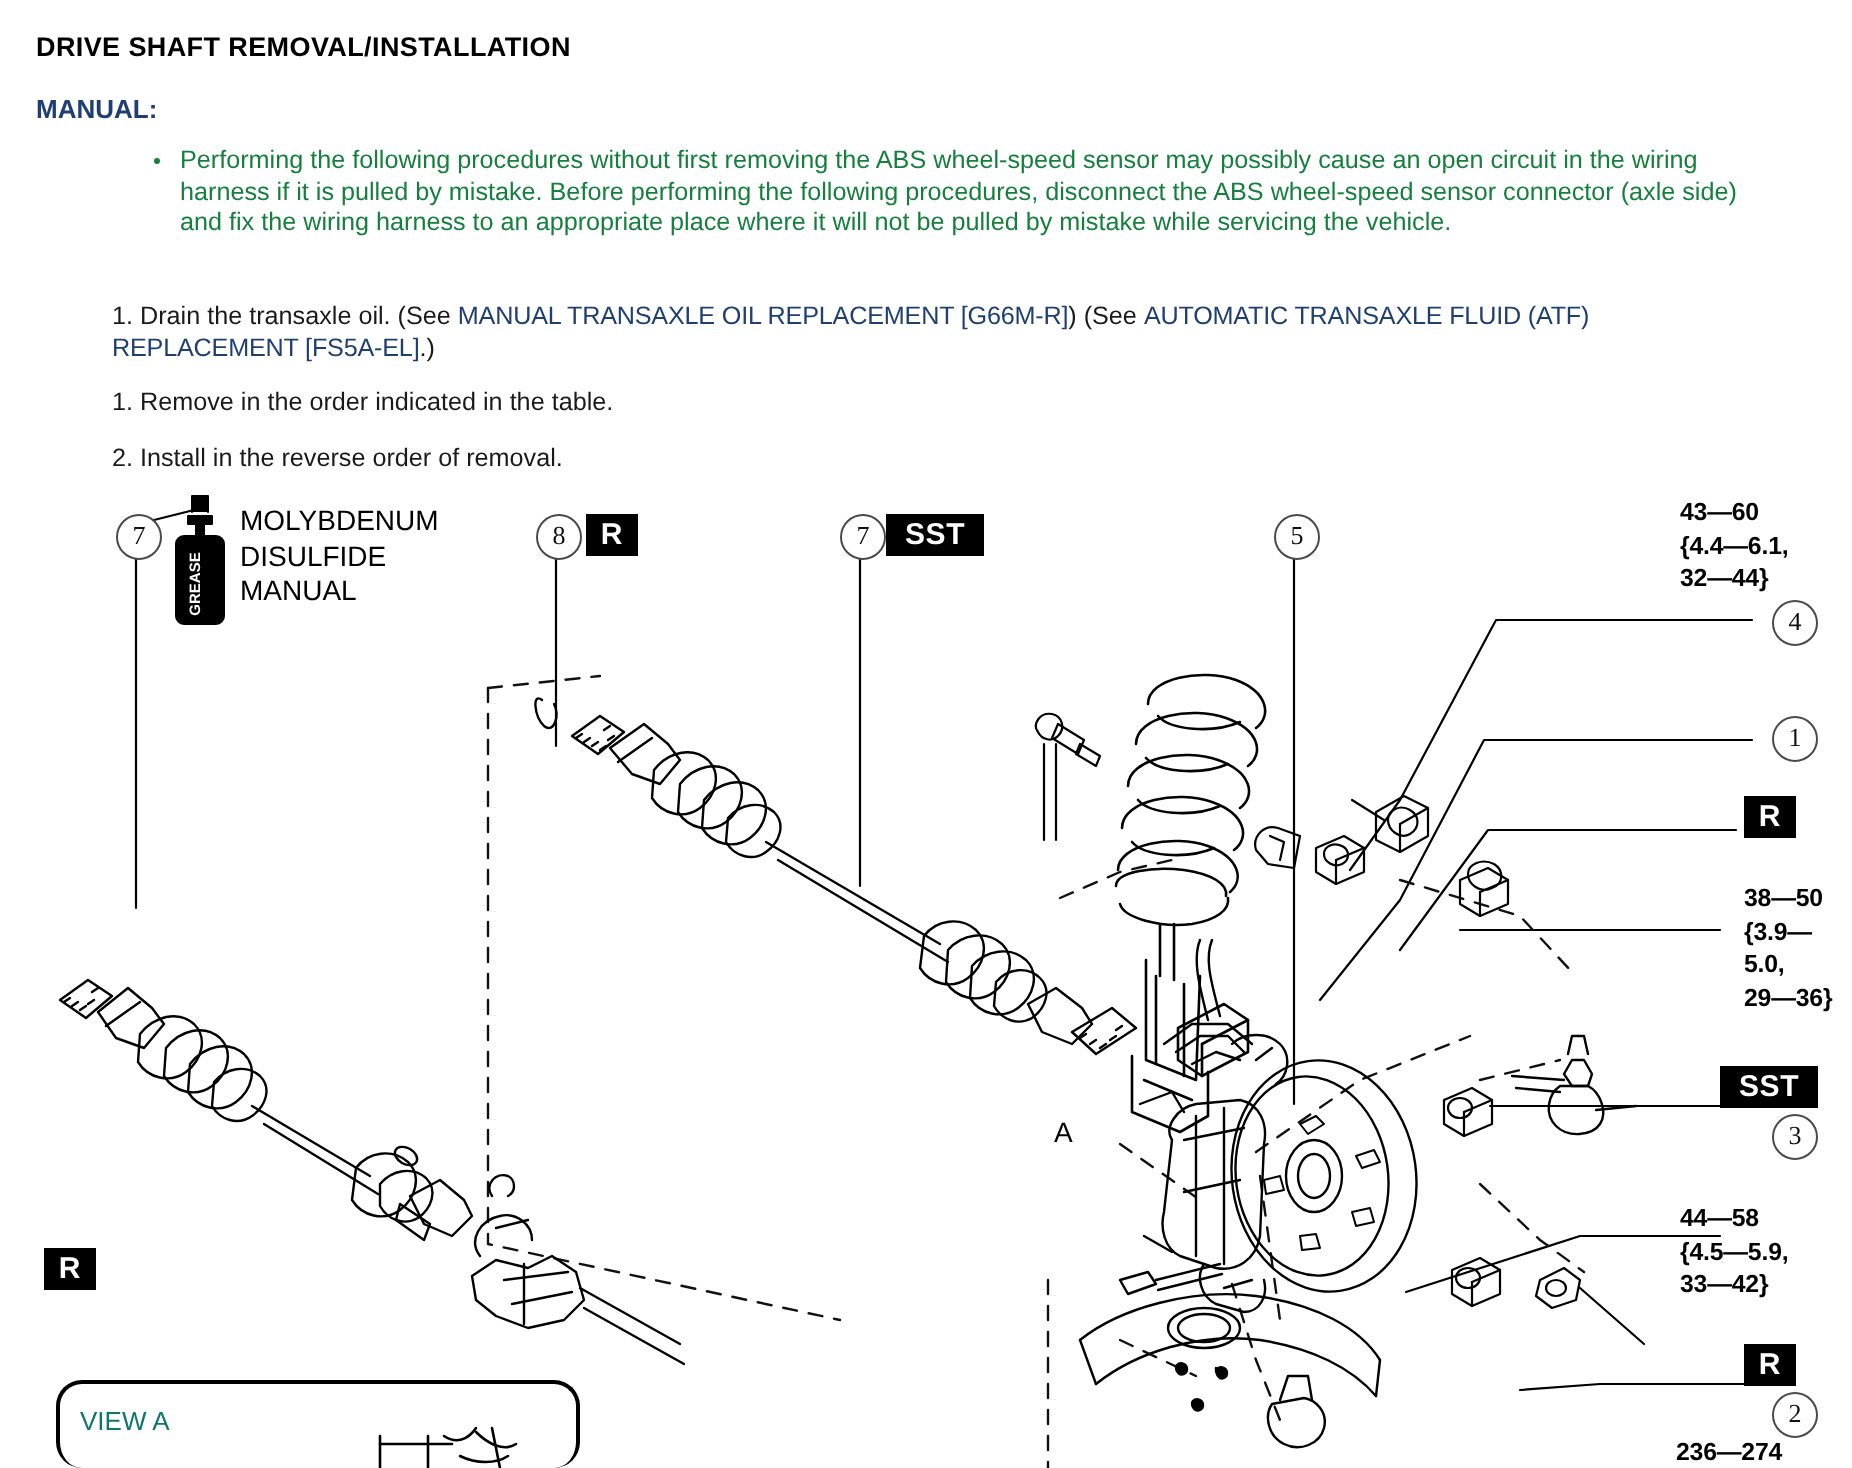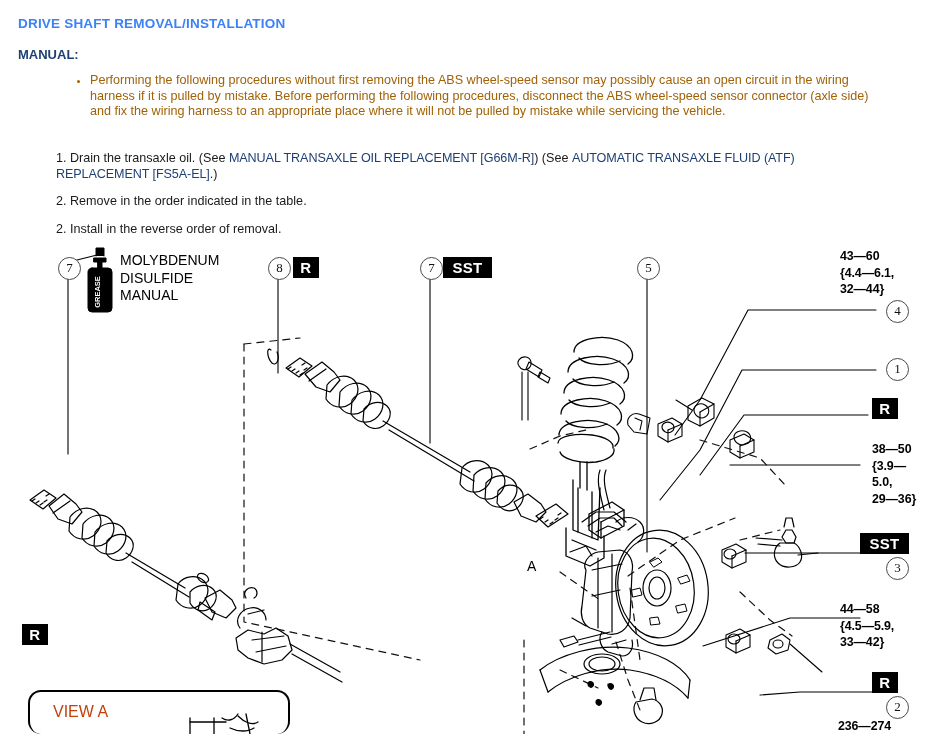--- a/index.html
+++ b/index.html
@@ -16,41 +16,41 @@
     color: #1a1a1a;
   }
 
   
   #doc-title {
     position: absolute;
     left: 18px;
     top: 16px;
     font-size: 13.5px;
     font-weight: bold;
-    color: #3b82f6;
+    color: #000000;
     letter-spacing: 0.2px;
   }
   #caution-label {
     position: absolute;
     left: 18px;
     top: 47px;
     font-size: 13px;
     font-weight: bold;
     color: #1f3f73;
   }
   #caution-list {
     position: absolute;
     left: 72px;
     top: 73px;
     width: 800px;
     margin: 0;
     padding: 0 0 0 18px;
     font-size: 12.6px;
     line-height: 15.6px;
-    color: #a16207;
+    color: #15803d;
   }
   #caution-list li { padding: 0; }
   #caution-list li::marker { font-size: 11px; }
 
   .step {
     position: absolute;
     left: 56px;
     font-size: 12.6px;
     line-height: 16px;
     width: 830px;
@@ -136,23 +136,22 @@
   .arrow-label {
     position: absolute;
     font-size: 14px;
     color: #000;
     font-family: "Liberation Sans", sans-serif;
   }
   #view-a-label {
     position: absolute;
     left: 40px;
     top: 703px;
-    font-size: 16px;
-    color: #c2410c;
-    margin-left: 13px;
+    font-size: 13px;
+    color: #0f766e;
   }
   #view-a-box {
     position: absolute;
     left: 28px;
     top: 690px;
     width: 262px;
     height: 44px;
     border: 2.6px solid #000;
     border-radius: 13px;
     border-bottom: none;
@@ -165,21 +164,21 @@
 <div id="doc-title">DRIVE SHAFT REMOVAL/INSTALLATION</div>
 
 <div id="caution-label">MANUAL:</div>
 
 <ul id="caution-list">
   <li>Performing the following procedures without first removing the ABS wheel-speed sensor may possibly cause an open circuit in the wiring harness if it is pulled by mistake. Before performing the following procedures, disconnect the ABS wheel-speed sensor connector (axle side) and fix the wiring harness to an appropriate place where it will not be pulled by mistake while servicing the vehicle.</li>
 </ul>
 
 <div class="step" id="step-1"><span>1. Drain the transaxle oil. (See </span><span class="xref">MANUAL TRANSAXLE OIL REPLACEMENT [G66M-R]</span><span>) (See </span><span class="xref">AUTOMATIC TRANSAXLE FLUID (ATF) REPLACEMENT [FS5A-EL]</span><span>.)</span></div>
 
-<div class="step" id="step-2">2. Remove in the order indicated in the table.</div>
+<div class="step" id="step-2">1. Remove in the order indicated in the table.</div>
 <div class="step" id="step-3">2. Install in the reverse order of removal.</div>
 
 <div id="diagram">
 <svg width="926" height="494" viewBox="0 0 926 494" xmlns="http://www.w3.org/2000/svg" fill="none" stroke="#000" stroke-width="1.1" stroke-linecap="round" stroke-linejoin="round">
 
   <g stroke-width="1.1">
     <path d="M68 30 L68 214"></path>
     <path d="M278 30 L278 133"></path>
     <path d="M430 30 L430 203"></path>
     <path d="M647 30 L647 312"></path>

